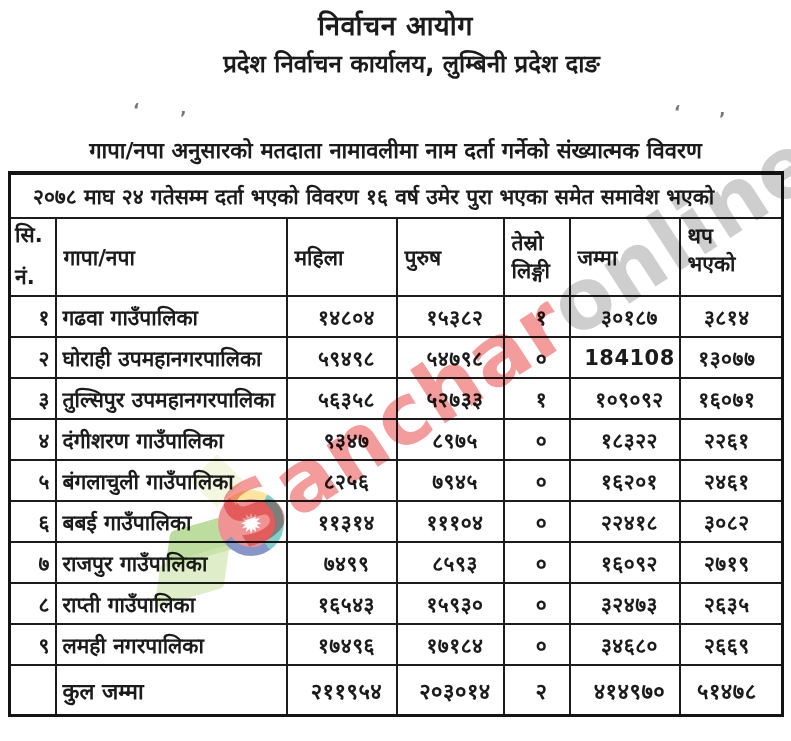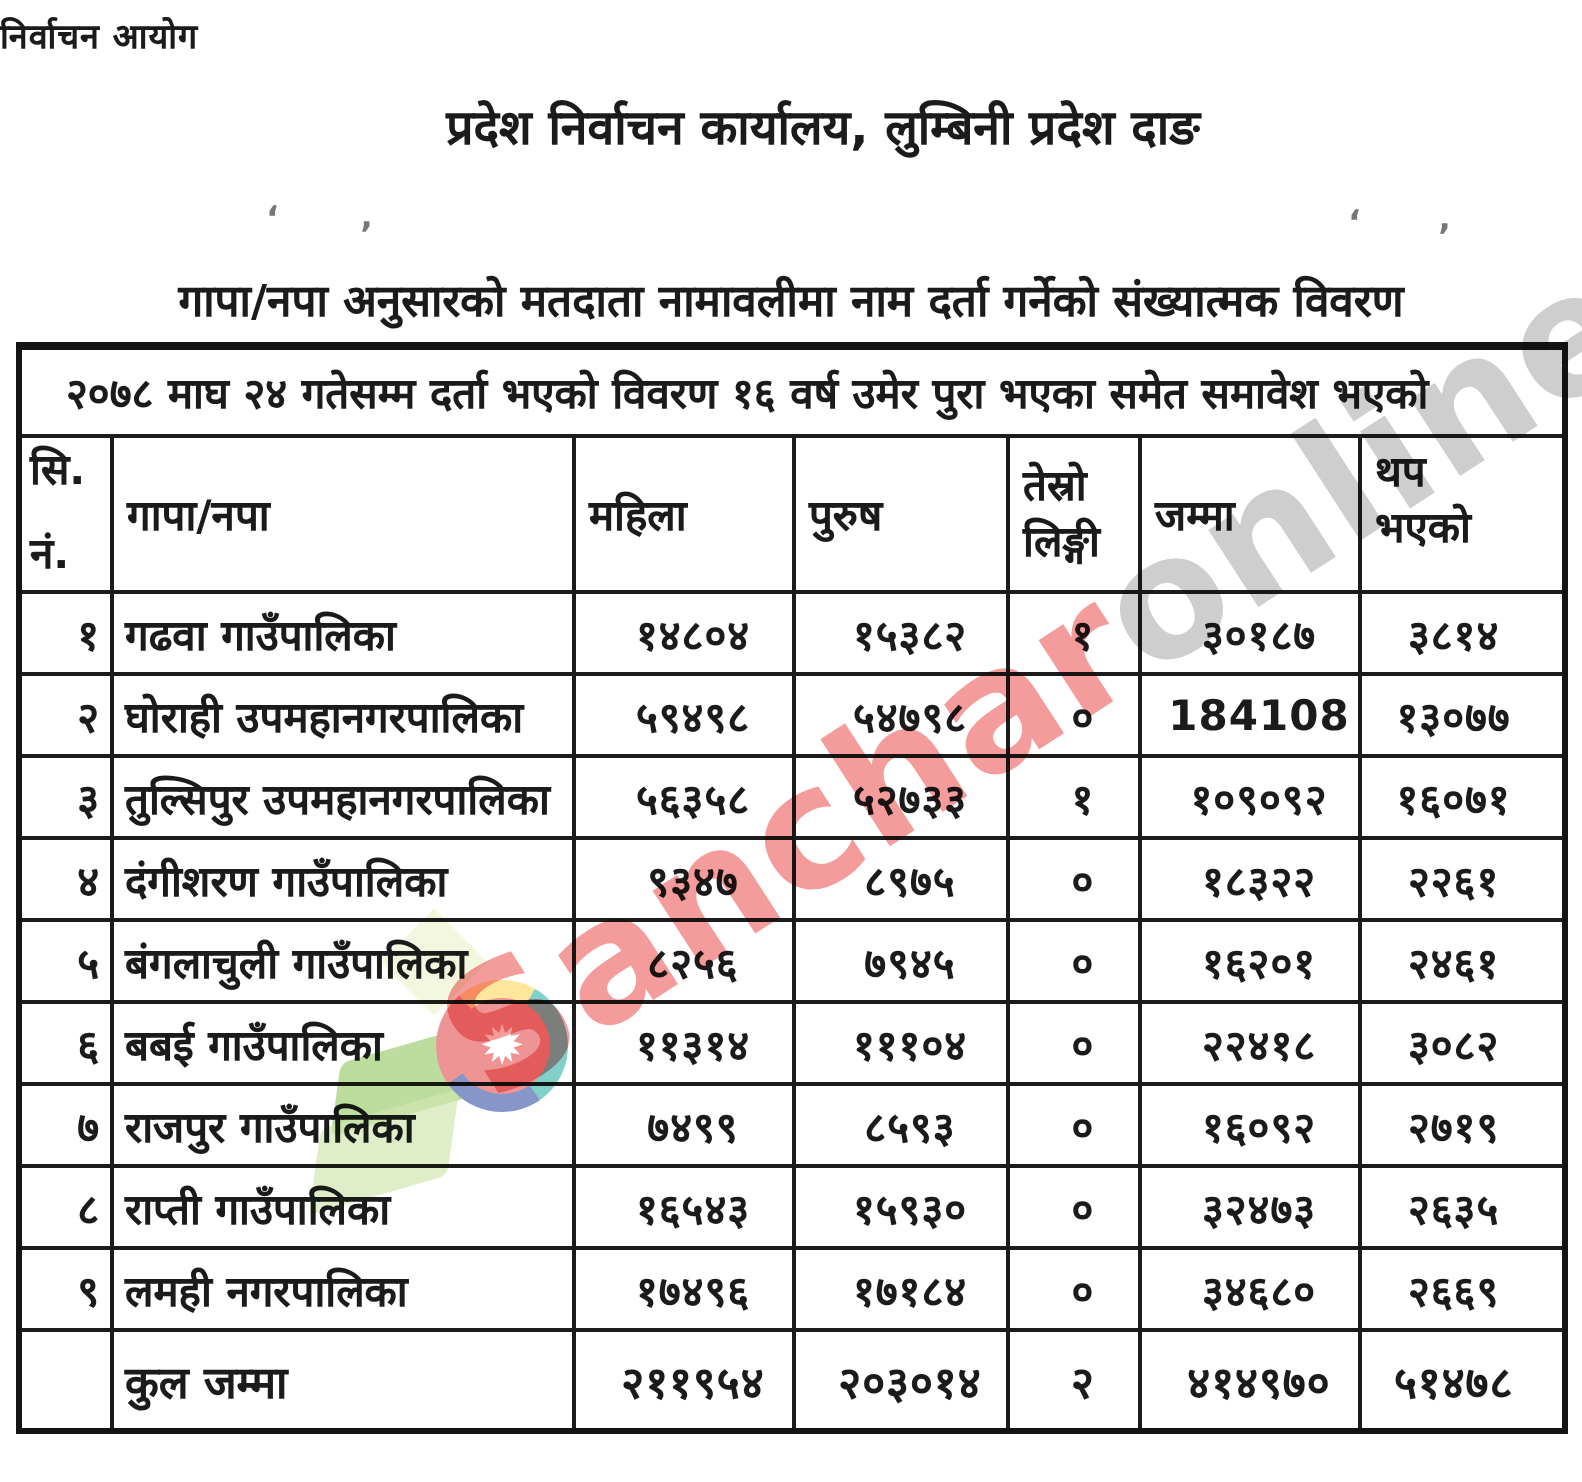--- a/index.html
+++ b/index.html
@@ -2,22 +2,22 @@
 <html><head>
 <meta charset="utf-8">
 <style>
   html,body{margin:0;padding:0;}
   body{
     width:791px;height:741px;position:relative;overflow:hidden;
     background:#fff;color:#1b1b1b;
     font-family:"DejaVu Sans","Liberation Sans",sans-serif;
   }
   .org-title{
-    position:absolute;top:6px;left:0;width:100%;text-align:left;
-    font-size:17px;font-weight:600;letter-spacing:.5px;
+    position:absolute;top:6px;left:0;width:100%;text-align:center;
+    font-size:27px;font-weight:600;letter-spacing:.5px;
   }
   .office-subtitle{
     position:absolute;top:46px;left:0;width:100%;text-align:center;
     font-size:24px;font-weight:600;margin-left:16px;
   }
   .table-heading{
     position:absolute;top:134px;left:0;width:100%;text-align:center;
     font-size:22px;font-weight:700;
   }
   .scan-artifact{position:absolute;font-size:17px;color:#4a4a4a;opacity:.75;font-weight:700;}

